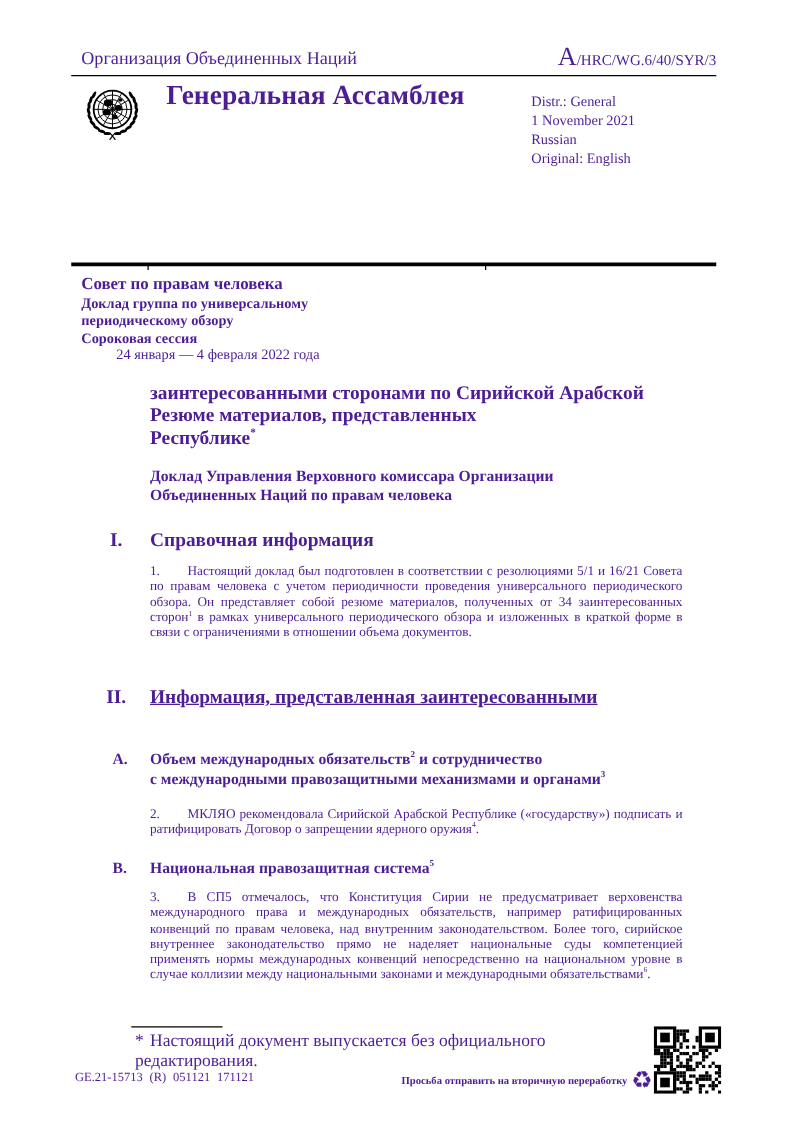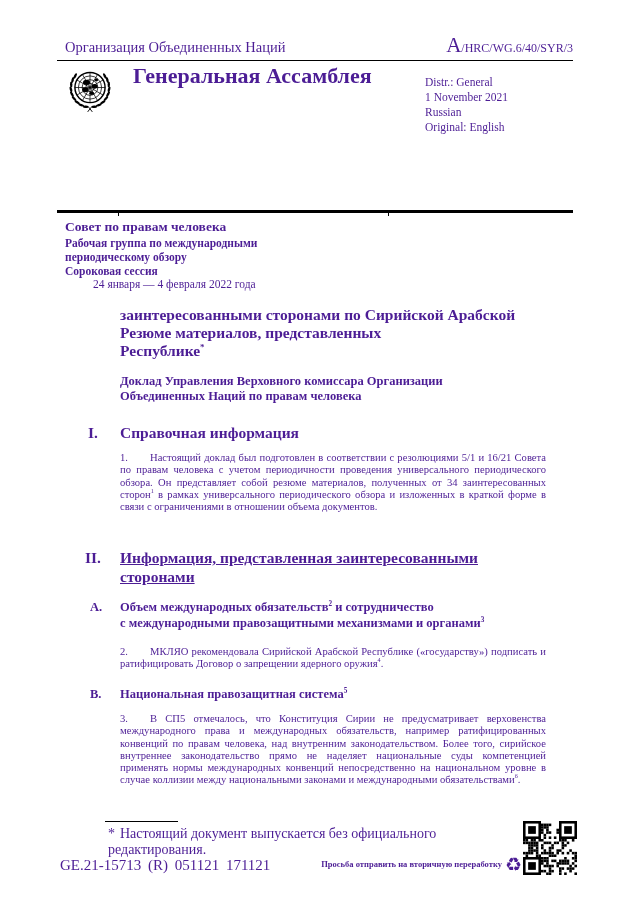--- a/index.html
+++ b/index.html
@@ -24,21 +24,21 @@
   .title{left:120px;top:306px;font-size:15.5px;font-weight:bold;line-height:18px;width:470px;}
   .subtitle{left:120px;top:374px;font-size:12.5px;font-weight:bold;line-height:15px;width:430px;}
   .h-roman{font-size:15.5px;font-weight:bold;line-height:18.5px;}
   .h-letter{font-size:12.5px;font-weight:bold;line-height:15.5px;}
   .body-par{left:120px;width:426px;font-size:10.6px;line-height:12.3px;text-align:justify;margin:0;}
   .pnum{display:inline-block;width:30px;}
   sup{font-size:58%;line-height:0;}
   .fn-rule{left:105px;top:821px;width:73px;height:1px;background:#000;}
   .footnote{left:108px;top:826px;font-size:14px;width:370px;}
   .fn-star{display:inline-block;width:12px;}
-  .ge{left:60px;top:857px;font-size:15px;word-spacing:3px;}
+  .ge{left:60px;top:857px;font-size:10px;word-spacing:3px;}
   .recycle{right:118px;top:853px;display:flex;align-items:center;font-size:8.5px;font-weight:bold;}
   .recycle-glyph{font-family:"DejaVu Sans",sans-serif;font-size:19px;font-weight:normal;margin-left:3px;}
   .qr{left:523px;top:821px;width:54px;height:54px;}
   .qr svg{width:100%;height:100%;}
 </style>
 </head>
 <body>
 
 <div class="page">
 
@@ -96,21 +96,21 @@
     <div>Russian</div>
     <div>Original: English</div>
   </div>
 
   <div class="abs rule-thick"></div>
   <div class="abs tick" style="left:118px;"></div>
   <div class="abs tick" style="left:388px;"></div>
 
   <div class="abs session">
     <div class="council">Совет по правам человека</div>
-    <div class="session-line">Рабочая группа по международными</div>
+    <div class="session-line">Доклад группа по универсальному</div>
     <div class="session-line">периодическому обзору</div>
     <div class="session-line">Сороковая сессия</div>
     <div class="session-dates">24 января — 4 февраля 2022 года</div>
   </div>
 
   <div class="abs title">
     <div>заинтересованными сторонами по Сирийской Арабской</div>
     <div>Резюме материалов, представленных</div>
     <div><span>Республике</span><sup>*</sup></div>
   </div>
@@ -123,21 +123,20 @@
   <div class="abs h-roman" style="left:88px;top:424px;">I.</div>
   <div class="abs h-roman" style="left:120px;top:424px;">Справочная информация</div>
 
   <p class="abs body-par" style="top:452px;">
     <span class="pnum">1.</span><span>Настоящий доклад был подготовлен в соответствии с резолюциями 5/1 и 16/21 Совета по правам человека с учетом периодичности проведения универсального периодического обзора. Он представляет собой резюме материалов, полученных от 34 заинтересованных сторон</span><sup>1</sup><span> в рамках универсального периодического обзора и изложенных в краткой форме в связи с ограничениями в отношении объема документов.</span>
   </p>
 
   <div class="abs h-roman" style="left:85px;top:549px;">II.</div>
   <div class="abs h-roman" style="left:120px;top:549px;width:430px;text-decoration:underline;">
     <div>Информация, представленная заинтересованными</div>
-    <div>сторонами</div>
   </div>
 
   <div class="abs h-letter" style="left:90px;top:600px;">A.</div>
   <div class="abs h-letter" style="left:120px;top:600px;width:430px;">
     <div><span>Объем международных обязательств</span><sup>2</sup><span> и сотрудничество</span></div>
     <div><span>с международными правозащитными механизмами и органами</span><sup>3</sup></div>
   </div>
 
   <p class="abs body-par" style="top:646px;">
     <span class="pnum">2.</span><span>МКЛЯО рекомендовала Сирийской Арабской Республике («государству») подписать и ратифицировать Договор о запрещении ядерного оружия</span><sup>4</sup><span>.</span>

